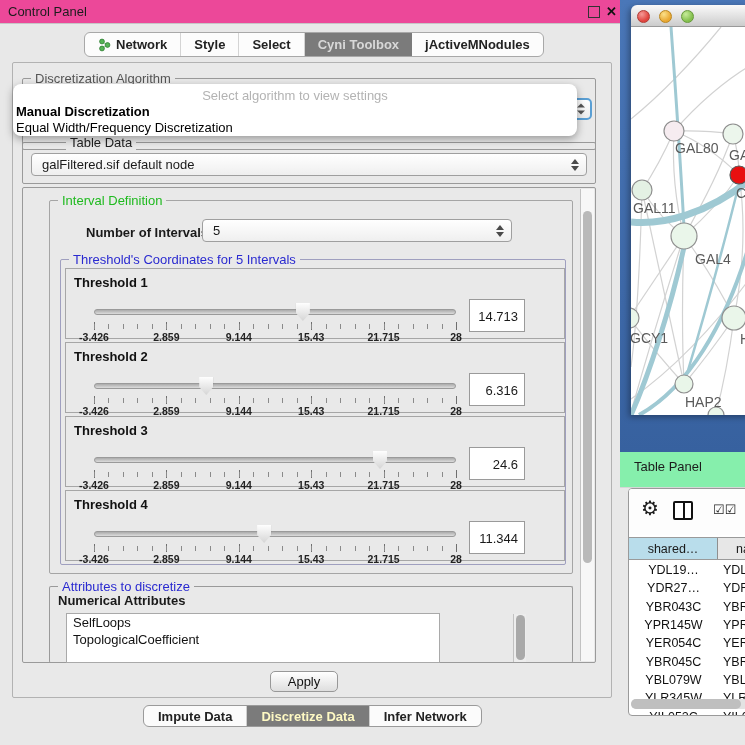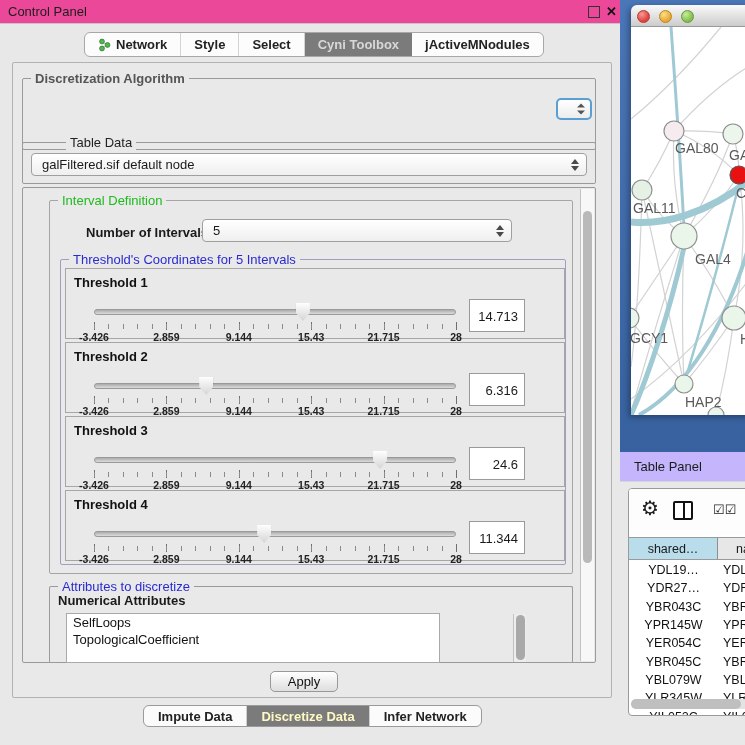--- a/index.html
+++ b/index.html
@@ -22,21 +22,21 @@
   .tab:last-child { border-right:none; }
   .tab.selected { background:#7b7b7b; color:#d8d8d8; border-right:none;justify-content:flex-end; }
 
   
   .content-panel { position:absolute; left:12px; top:62px; width:600px; height:636px;
     background:#e9e9e9; border:1px solid #b2b2b2; border-radius:2px; }
 
   .groupbox { position:absolute; border:1px solid #9a9a9a; border-radius:2px; }
   .group-title { position:absolute; top:-8px; left:8px; background:#e9e9e9; padding:0 4px;
     font-size:13px; white-space:nowrap; }
-  .gt-black { color:#333; font-weight:bold; }
+  .gt-black { color:#333; font-weight:normal; }
   .gt-green { color:#1fba1f; }
   .gt-blue  { color:#2a2ad0; }
 
   .combo { position:absolute; background:linear-gradient(#ffffff,#efefef); border:1px solid #9f9f9f;
     border-radius:4px; font-size:13px; display:flex; align-items:center; padding:0 22px 0 10px; }
   .stepper { position:absolute; right:7px; top:50%; transform:translateY(-50%); width:8px; height:12px; }
   .stepper:before, .stepper:after { content:""; position:absolute; left:0; border-left:4px solid transparent;
     border-right:4px solid transparent; }
   .stepper:before { top:0; border-bottom:5px solid #4a4a4a; }
   .stepper:after { bottom:0; border-top:5px solid #4a4a4a; }
@@ -99,22 +99,22 @@
   .net-window { position:absolute; left:631px; top:5px; width:120px; height:410px;
     border-radius:6px 0 0 0; overflow:hidden; box-shadow:-2px 2px 6px rgba(0,0,0,.35); }
   .net-titlebar { position:absolute; left:0; top:0; right:0; height:22px;
     background:linear-gradient(#fafafa,#cccccc); border-bottom:1px solid #9a9a9a; }
   .traffic { position:absolute; top:4.5px; width:13px; height:13px; border-radius:50%; }
   .t-red { left:6px; background:radial-gradient(circle at 35% 30%, #f59a96, #e0443e 65%); border:1px solid #b03a34; }
   .t-yellow { left:28px; background:radial-gradient(circle at 35% 30%, #fbe089, #e9a832 65%); border:1px solid #b9851f; }
   .t-green { left:50px; background:radial-gradient(circle at 35% 30%, #c7eb9a, #84c04e 65%); border:1px solid #65983a; }
   .net-canvas { position:absolute; left:0; top:22px; right:0; bottom:0; background:#ffffff; }
 
-  .tablepanel-strip { position:absolute; left:620px; top:452px; width:125px; height:30px;
-    background:#c4b5fd; border-bottom:1px solid #d6d6d6; }
+  .tablepanel-strip { position:absolute; left:620px; top:452px; width:125px; height:36px;
+    background:#86efac; border-bottom:1px solid #d6d6d6; }
   .tablepanel-strip .tp-title { position:absolute; left:14px; top:7px; font-size:13px; color:#1c1c1c; }
   .tp-container { position:absolute; left:628px; top:488px; width:125px; height:228px;
     background:#ffffff; border:1px solid #9a9a9a; border-radius:4px 0 0 4px; overflow:hidden; }
   .tp-toolbar { position:absolute; left:0; top:0; right:0; height:46px; background:#fdfdfd; }
   .gear { position:absolute; left:12px; top:7px; font-size:20px; color:#1c1c1c; }
   .split-icon { position:absolute; left:44px; top:12px; width:20px; height:19px; border:2px solid #111;
     border-radius:2px; background:#fff; }
   .split-icon:before { content:""; position:absolute; left:50%; top:0; bottom:0; width:2px; background:#111; }
   .checks { position:absolute; left:84px; top:13px; font-size:13px; letter-spacing:0; color:#222; }
   .tp-header { position:absolute; left:0; top:48px; right:0; height:23px; border-top:1px solid #9a9a9a;
@@ -179,20 +179,25 @@
   </div>
 
   <div class="groupbox" style="left:22px; top:142px; width:574px; height:42px;">
     <span class="group-title gt-black" style="font-weight:normal; color:#222;margin-left:35px;">Table Data</span>
     <div class="combo" style="left:8px; top:10px; width:556px; height:23px;">
       <span>galFiltered.sif default node</span>
       <span class="stepper"></span>
     </div>
   </div>
 
+  <div class="popup">
+    <div class="hint">Select algorithm to view settings</div>
+    <div class="opt1">Manual Discretization</div>
+    <div class="opt2">Equal Width/Frequency Discretization</div>
+  </div>
 
   <div class="groupbox" style="left:22px; top:187px; width:574px; height:476px; background:#e9e9e9;">
 
     <div class="vscroll-track" style="right:1px; top:1px; width:14px; height:472px;">
       <div class="vscroll-thumb" style="top:22px; height:352px;"></div>
     </div>
 
     <div class="groupbox" style="left:26px; top:12px; width:524px; height:374px; border-color:#a5a5a5;">
       <span class="group-title gt-green">Interval Definition</span>
 

